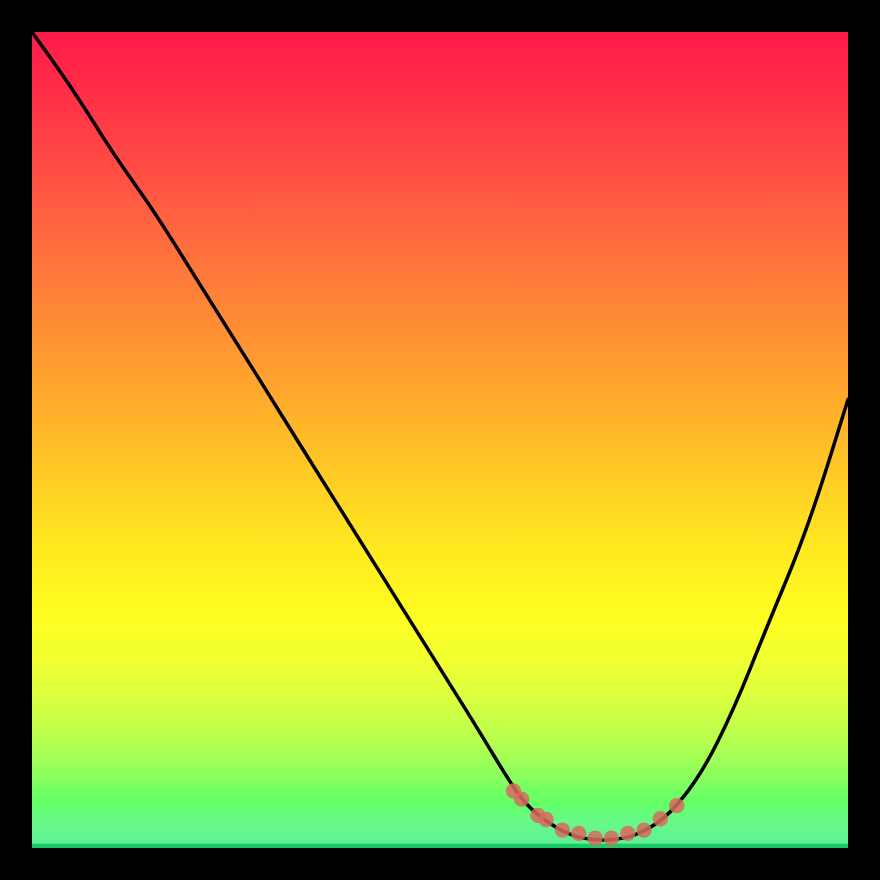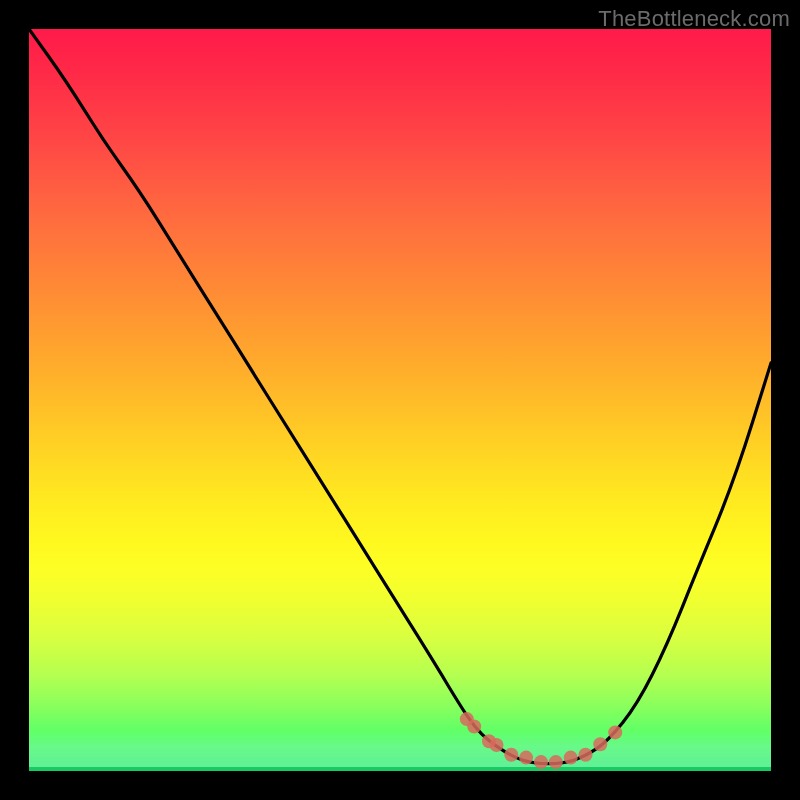--- a/index.html
+++ b/index.html
@@ -104,15 +104,14 @@
             <circle cx="526.8" cy="733.1" r="7" fill="#d86a5d" fill-opacity="0.85"></circle>
             <circle cx="541.7" cy="728.6" r="7" fill="#d86a5d" fill-opacity="0.85"></circle>
             <circle cx="556.5" cy="725.7" r="7" fill="#d86a5d" fill-opacity="0.85"></circle>
             <circle cx="571.3" cy="715.3" r="7" fill="#d86a5d" fill-opacity="0.85"></circle>
             <circle cx="586.2" cy="703.4" r="7" fill="#d86a5d" fill-opacity="0.85"></circle>
           </g>
       </g>
     </svg>
   </div>
 
-  <div class="watermark">TheBottleneck.com</div>
 
 </div>
 
 </body></html>

